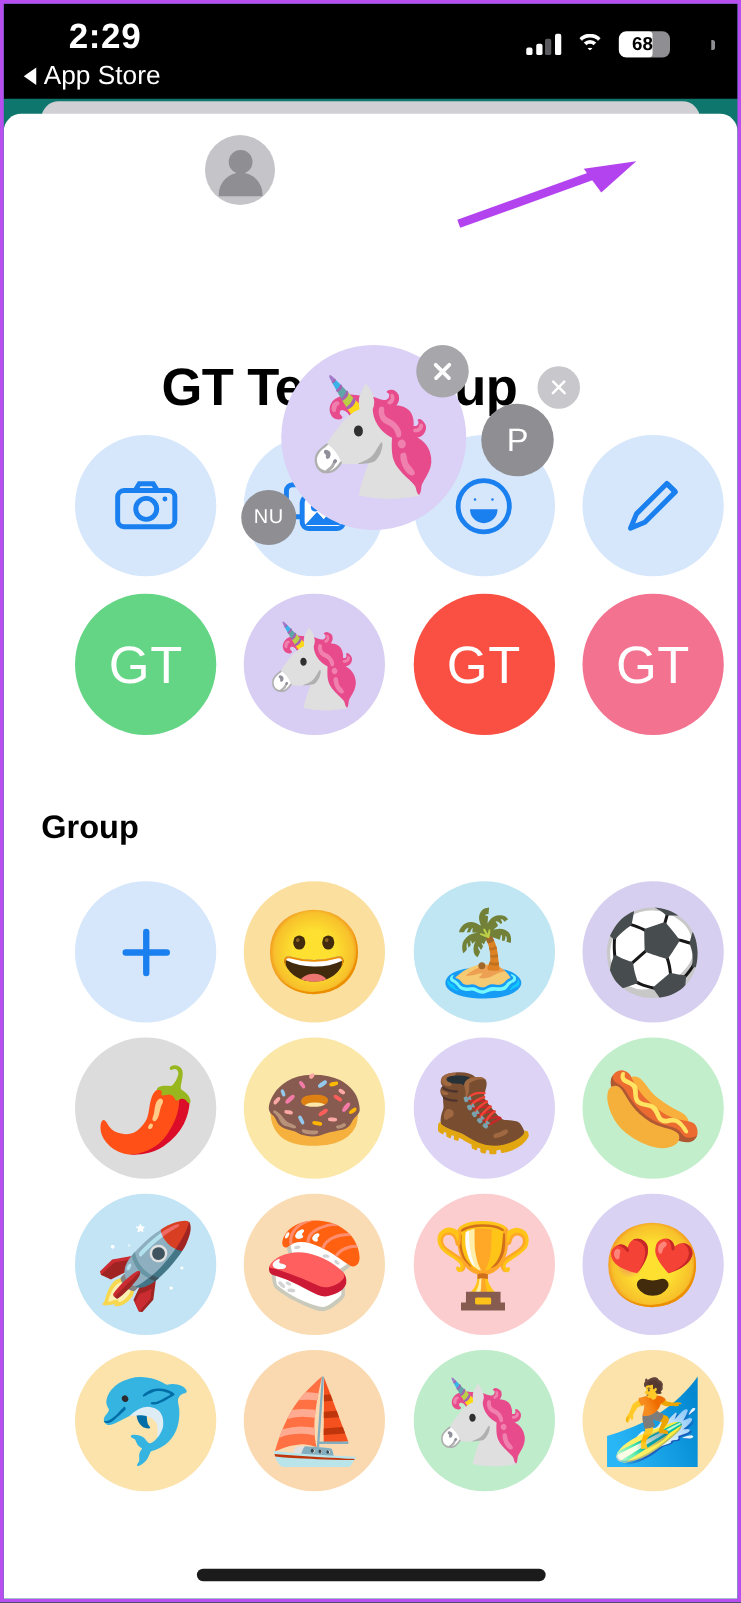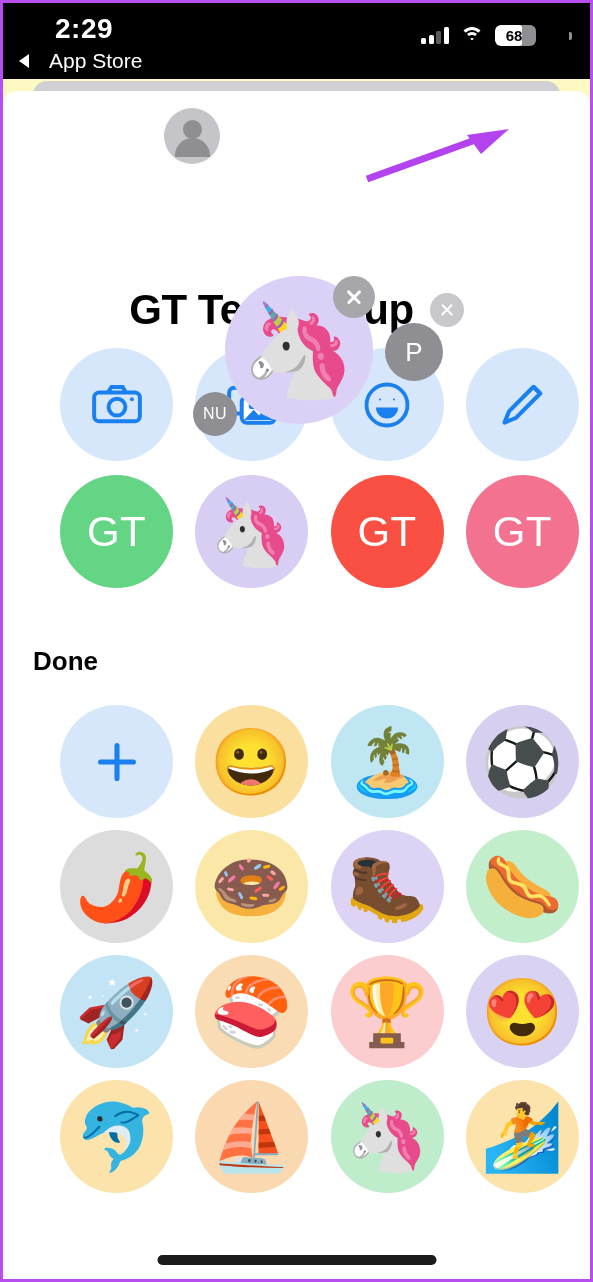--- a/index.html
+++ b/index.html
@@ -5,36 +5,36 @@
   * { box-sizing: border-box; margin: 0; padding: 0; }
   html, body {
     width: 593px; height: 1282px;
     font-family: "Liberation Sans", sans-serif;
     background: #000;
     overflow: hidden;
   }
   #frame {
     position: relative;
     width: 593px; height: 1282px;
-    background: #fef9c3;
+    background: #0f766e;
     border: 3px solid #b94ef0;
     overflow: hidden;
   }
   
   #statusbar {
     position: absolute; top: 0; left: 0; right: 0; height: 76px;
     background: #000; color: #fff;
   }
   #clock {
     position: absolute; left: 52px; top: 10px;
     font-size: 28px; font-weight: bold; letter-spacing: .5px;
   }
   #backlink {
     position: absolute; left: 16px; top: 46px;
-    font-size: 21px; color: #fff; display: flex; align-items: center; gap: 20px;
+    font-size: 21px; color: #fff; display: flex; align-items: center; gap: 6px;
   }
   #backlink .tri {
     width: 0; height: 0;
     border-top: 7px solid transparent; border-bottom: 7px solid transparent;
     border-right: 10px solid #fff;
   }
   #statusicons {
     position: absolute; right: 18px; top: 22px;
     display: flex; align-items: center; gap: 11px;
   }
@@ -301,21 +301,21 @@
         <span>🦄</span>
       </button>
       <button class="circle mono" style="background:#f95043">
         <span>GT</span>
       </button>
       <button class="circle mono" style="background:#f2728f">
         <span>GT</span>
       </button>
     </div>
 
-    <div id="more-heading">Done</div>
+    <div id="more-heading">Group</div>
     <div class="grid" id="more-grid">
         <button class="circle" style="background: rgb(214, 231, 251);">
           <svg width="58" height="58" viewBox="0 0 24 24" stroke="#1a7fef" stroke-width="2.1" stroke-linecap="round">
             <path d="M12 5.2v13.6M5.2 12h13.6"></path>
           </svg>
         </button>
         <button class="circle" style="background: rgb(251, 223, 158);">
           <span>😀</span>
         </button>
         <button class="circle" style="background: rgb(191, 230, 242);">

